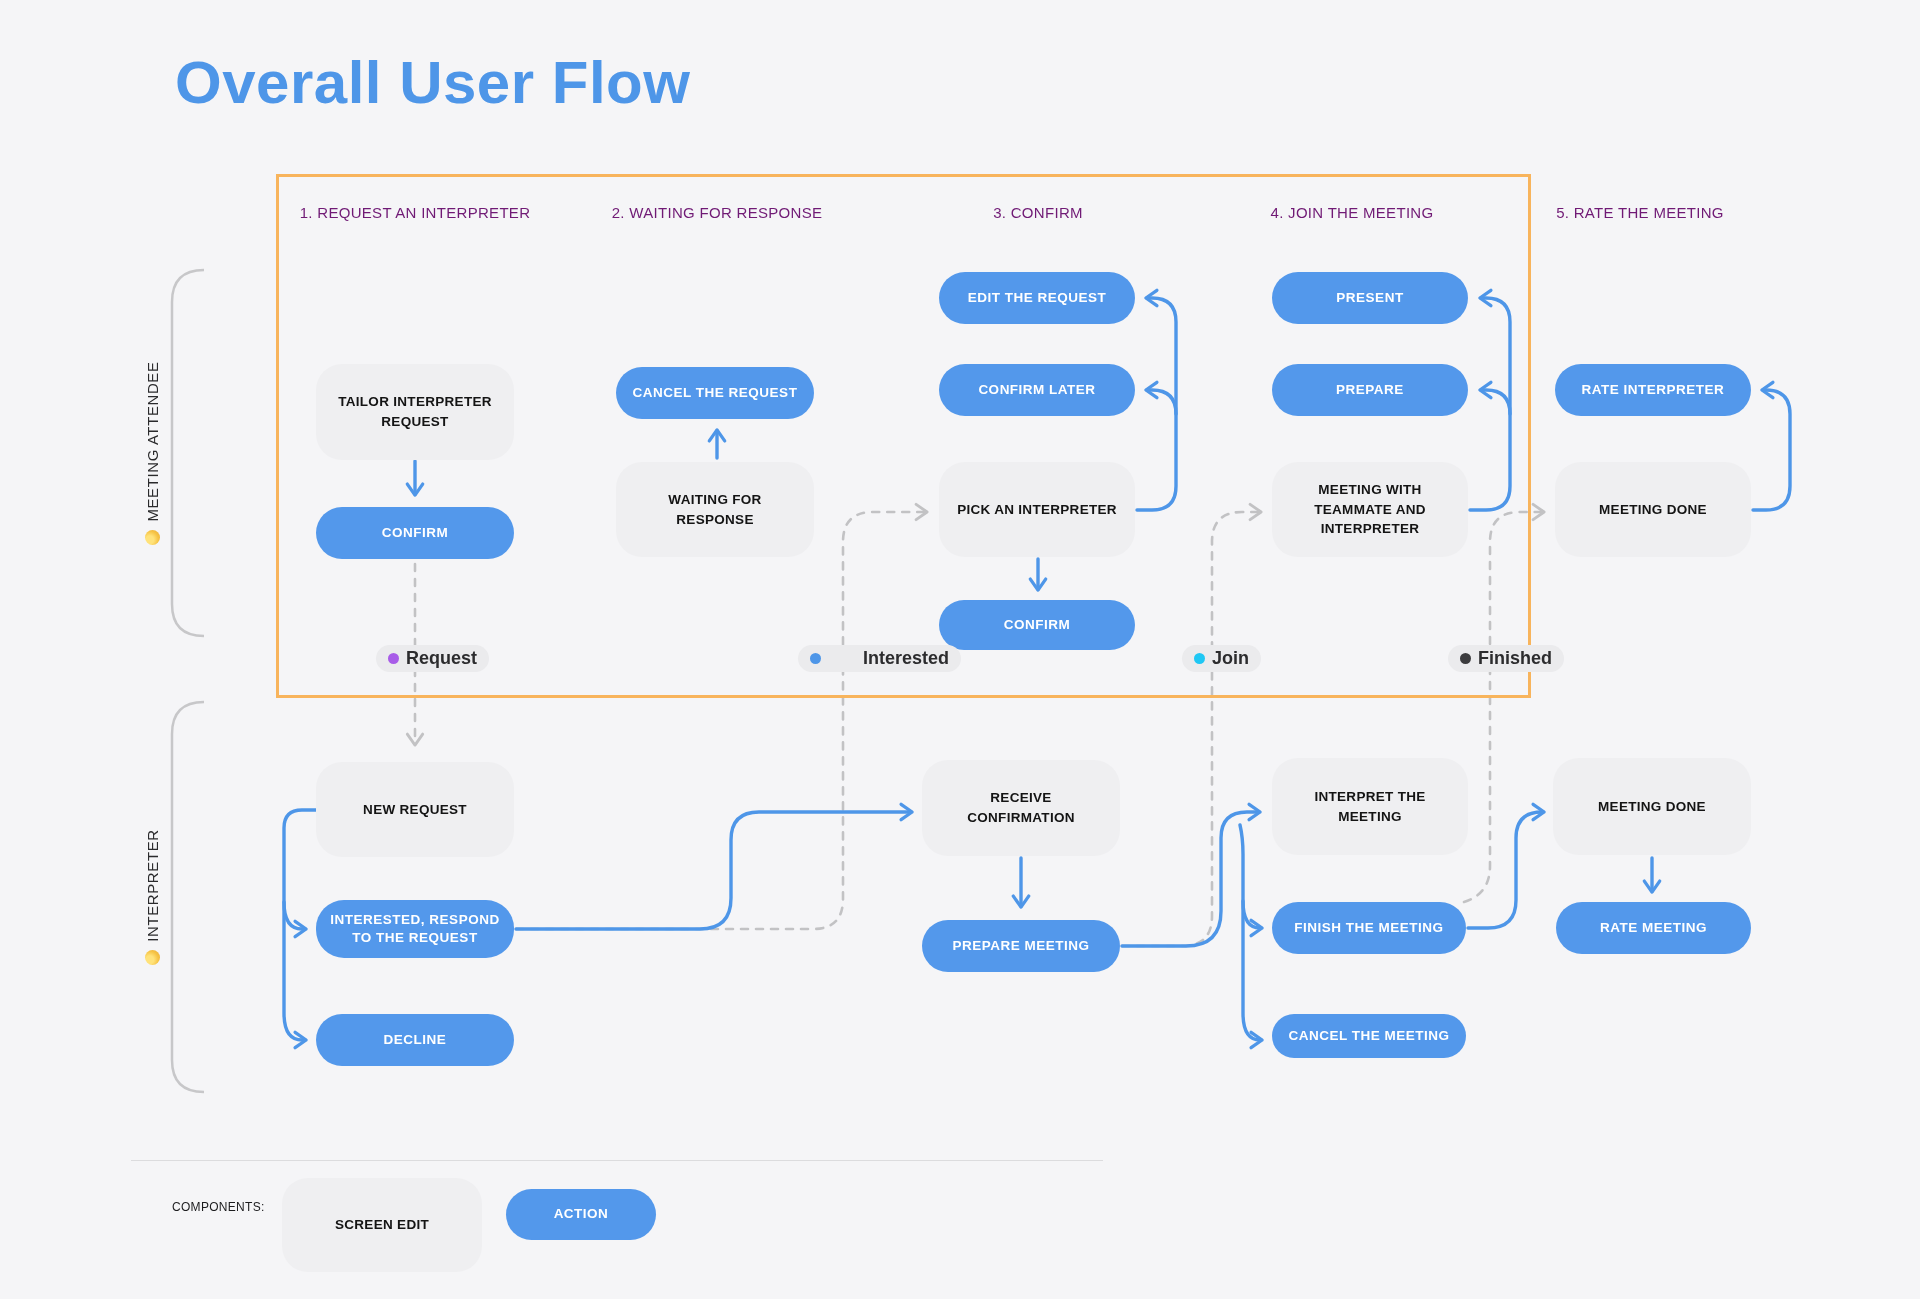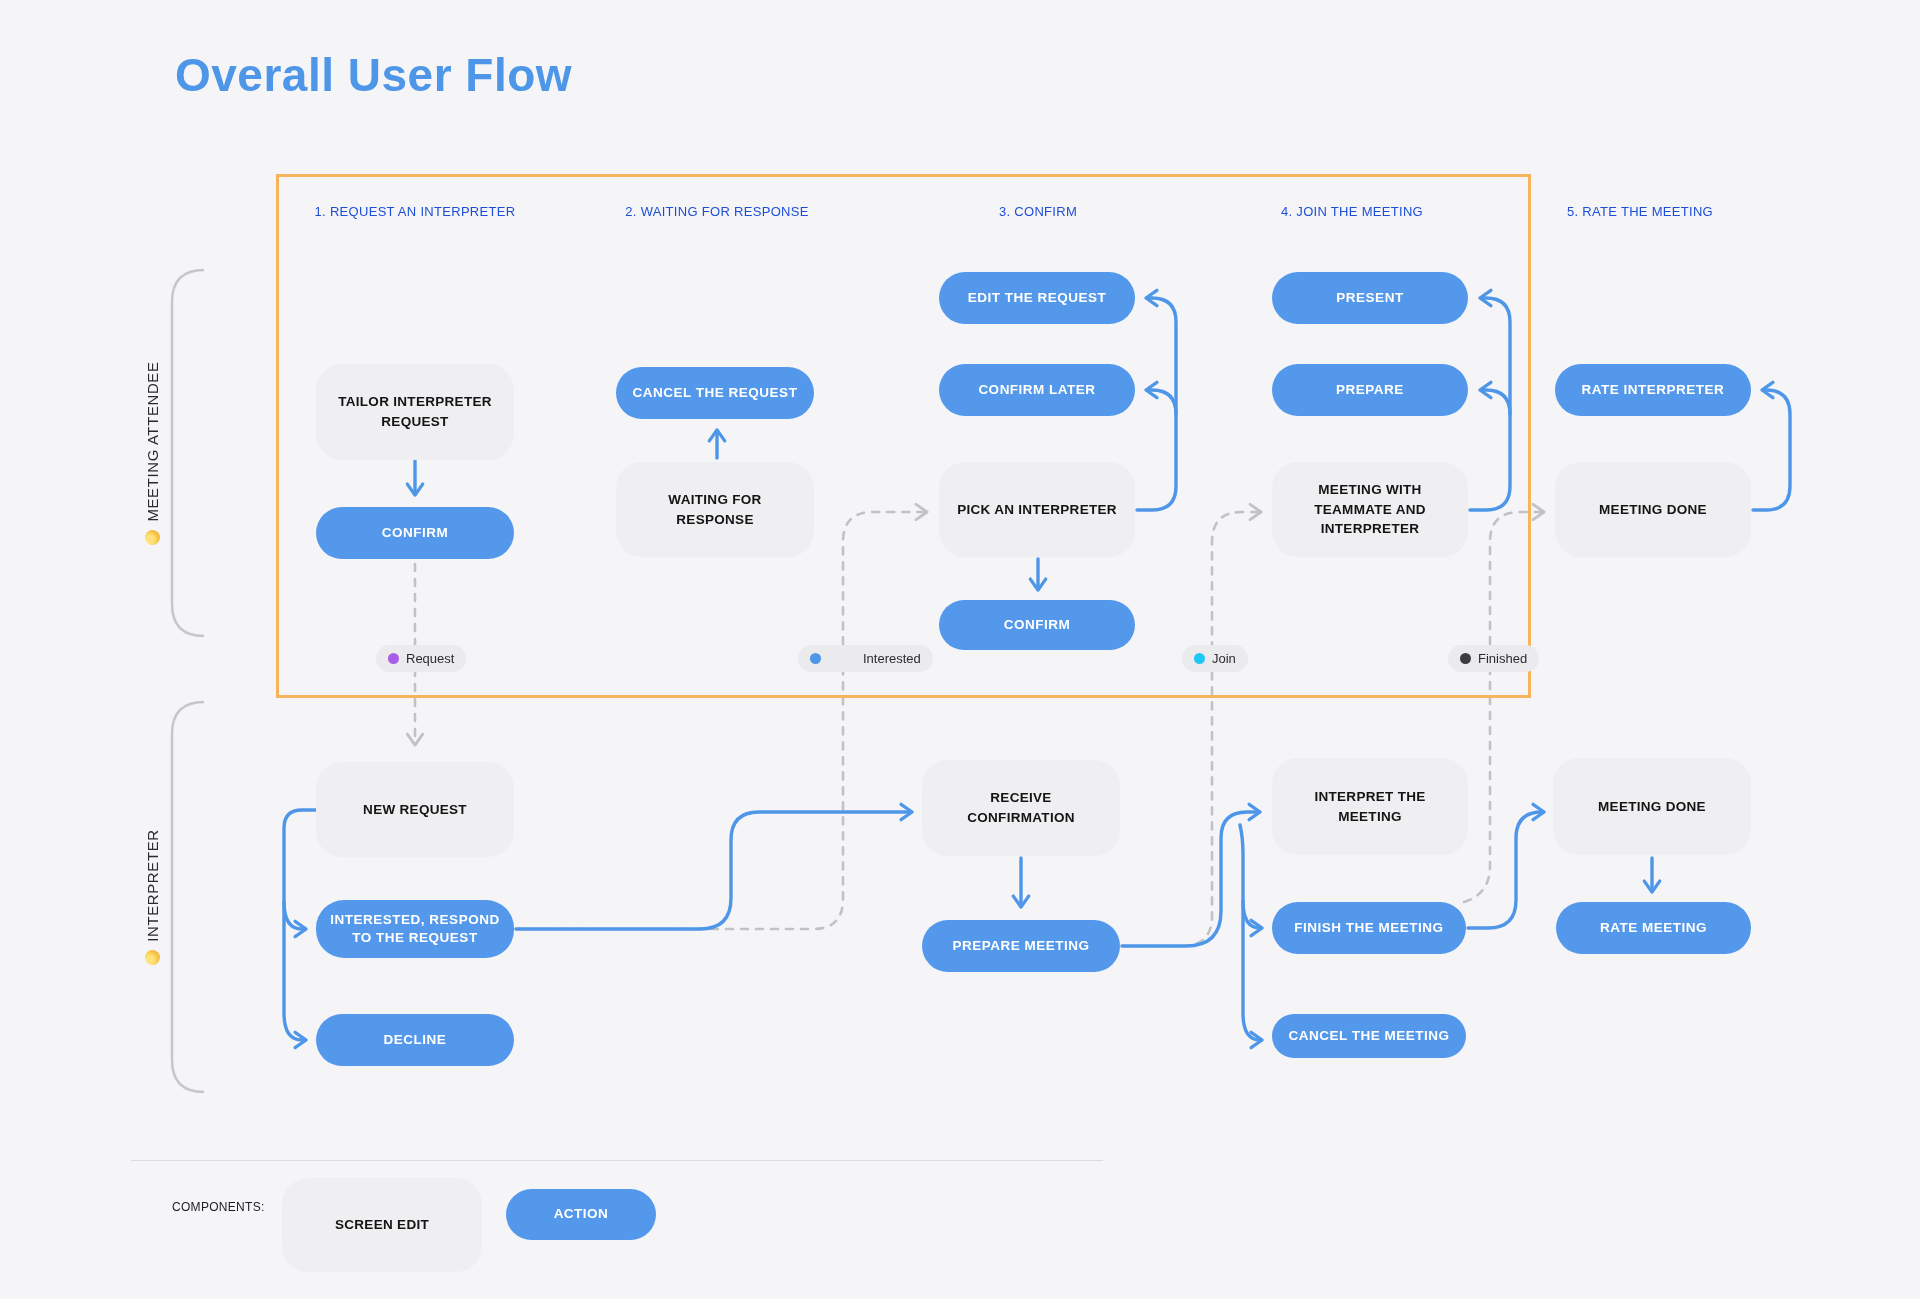--- a/index.html
+++ b/index.html
@@ -1,27 +1,27 @@
 <!DOCTYPE html>
 <html><head>
 <meta charset="utf-8">
 <style>
   html,body{margin:0;padding:0;}
   body{background:#e9e9ec;font-family:"Liberation Sans", sans-serif;}
   .canvas{position:relative;width:1920px;height:1299px;background:#F5F5F7;overflow:hidden;}
-  .page-title{position:absolute;left:175px;top:48px;font-size:46px;font-weight:700;color:#4E96E8;letter-spacing:0.5px;}
+  .page-title{position:absolute;left:175px;top:48px;font-size:60px;font-weight:700;color:#4E96E8;letter-spacing:0.5px;}
   .svg-layer{position:absolute;left:0;top:0;width:1920px;height:1299px;z-index:1;}
   .stage-box{position:absolute;left:276px;top:174px;width:1249px;height:518px;border:3px solid #F8B45C;z-index:2;pointer-events:none;}
-  .col-header{position:absolute;top:204px;width:260px;text-align:center;font-size:13px;font-weight:500;color:#1d4ed8;letter-spacing:0.3px;z-index:4;}
+  .col-header{position:absolute;top:204px;width:260px;text-align:center;font-size:15px;font-weight:500;color:#701a75;letter-spacing:0.3px;z-index:4;}
   .node{position:absolute;display:flex;align-items:center;justify-content:center;text-align:center;z-index:5;box-sizing:border-box;padding:6px 14px;}
   .screen{background:#EFEFF1;border-radius:26px;color:#141414;font-size:13.5px;font-weight:600;letter-spacing:0.3px;line-height:1.45;}
   .action{background:#5398EB;border-radius:28px;color:#ffffff;font-size:13.5px;font-weight:600;letter-spacing:0.5px;line-height:1.35;}
   .tag{position:absolute;height:27px;display:flex;align-items:center;gap:7px;background:#EBEBED;border-radius:14px;padding:0 12px;z-index:6;}
   .tag .dot{width:11px;height:11px;border-radius:50%;}
-  .tag .tag-label{font-size:13px;color:#2c2c2e;font-weight:400;}
+  .tag .tag-label{font-size:18px;color:#2c2c2e;font-weight:700;}
   .lane-label{position:absolute;width:230px;height:22px;display:flex;align-items:center;justify-content:center;gap:8px;transform:rotate(-90deg);z-index:4;}
   .lane-label .lane-text{font-size:15px;font-weight:500;color:#2a2a2c;letter-spacing:0.6px;}
   .emoji-dot{width:15px;height:15px;border-radius:50%;background:radial-gradient(circle at 35% 32%, #ffe27a 0 28%, #F6C344 60%, #E8A93A 100%);flex:0 0 auto;}
   .legend-divider{position:absolute;left:131px;top:1160px;width:972px;height:1px;background:#DCDCDE;z-index:3;}
   .legend-heading{position:absolute;left:140px;top:1200px;font-size:12px;font-weight:500;color:#1c1c1e;letter-spacing:0.3px;z-index:4;margin-left:32px;}
 </style>
 </head>
 <body>
 
 <div class="canvas">

